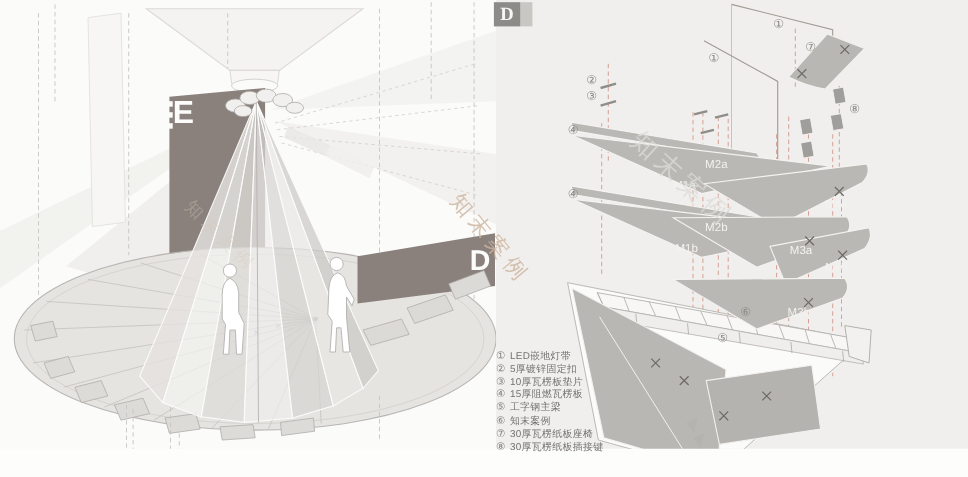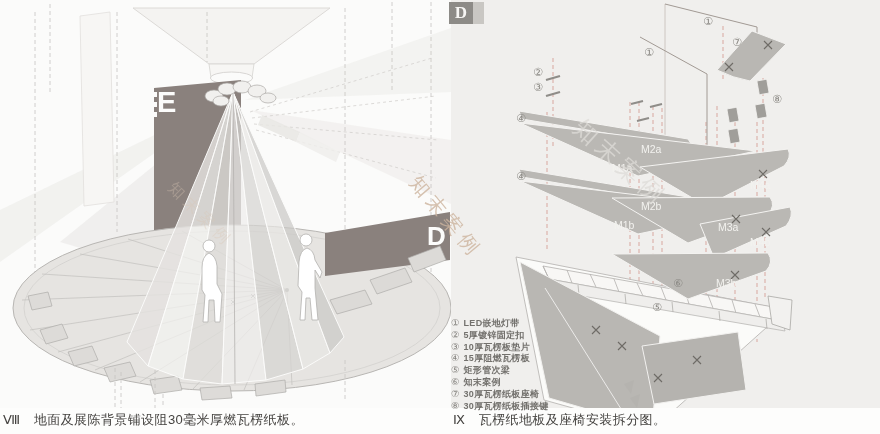--- a/index.html
+++ b/index.html
@@ -10,21 +10,21 @@
   .bg-bottom{position:absolute;left:0;top:408px;width:880px;height:26px;background:#fdfdfc;}
   svg.draw{position:absolute;left:0;top:0;}
   .dbox{position:absolute;left:449px;top:2px;width:35px;height:22px;}
   .dbox .shadow{position:absolute;left:24px;top:0;width:11px;height:22px;background:#c9c7c3;}
   .dbox .main{position:absolute;left:0;top:0;width:24px;height:22px;background:#8d8b87;
               color:#f7f6f4;font-family:"Liberation Serif","DejaVu Serif",serif;
               font-weight:bold;font-size:17px;line-height:22px;text-align:center;}
   .legend{position:absolute;left:451px;top:317px;margin:0;padding:0;list-style:none;}
   .legend li{display:flex;gap:4px;align-items:baseline;height:11.8px;}
   .legend .n{font-size:9.5px;color:#85837f;}
-  .legend .t{font-size:9px;color:#73716d;letter-spacing:.3px;font-weight:bold;}
+  .legend .t{font-size:9px;color:#73716d;letter-spacing:.3px;}
   .caption{position:absolute;top:411px;font-size:13px;color:#454340;letter-spacing:.4px;white-space:pre;}
   .caption.left{left:3px;}
   .caption.right{left:453px;}
   .wm{position:absolute;font-size:20px;letter-spacing:5px;pointer-events:none;white-space:pre;}
   .wm1{left:424px;top:170px;color:#cdb49e;opacity:.8;transform:rotate(50deg);transform-origin:0 0;}
   .wm2{left:588px;top:112px;color:#dedcd8;opacity:.75;font-size:24px;transform:rotate(42deg);transform-origin:0 0;}
   .wm3{left:178px;top:178px;color:#d9c6b4;opacity:.35;font-size:16px;transform:rotate(45deg);transform-origin:0 0;}
   text{font-family:"Liberation Sans","DejaVu Sans",sans-serif;}
   .plate-label{fill:#f3f2ef;font-size:10.5px;}
   .callout{fill:#8b8984;font-size:11px;}
@@ -317,36 +317,34 @@
     <li>
         <span class="n">③</span>
         <span class="t">10厚瓦楞板垫片</span>
       </li>
     <li>
         <span class="n">④</span>
         <span class="t">15厚阻燃瓦楞板</span>
       </li>
     <li>
         <span class="n">⑤</span>
-        <span class="t">矩形管次梁</span>
+        <span class="t">工字钢主梁</span>
       </li>
     <li>
         <span class="n">⑥</span>
         <span class="t">知末案例</span>
       </li>
     <li>
         <span class="n">⑦</span>
         <span class="t">30厚瓦楞纸板座椅</span>
       </li>
     <li>
         <span class="n">⑧</span>
         <span class="t">30厚瓦楞纸板插接键</span>
       </li>
   </ul>
 
-  <div class="caption left">Ⅷ　地面及展陈背景铺设阻30毫米厚燃瓦楞纸板。</div>
-  <div class="caption right">Ⅸ　瓦楞纸地板及座椅安装拆分图。</div>
 
   <div class="wm wm1">知末案例</div>
   <div class="wm wm2">知末案例</div>
   <div class="wm wm3">知末案例</div>
 
 </div>
 
 </body></html>

